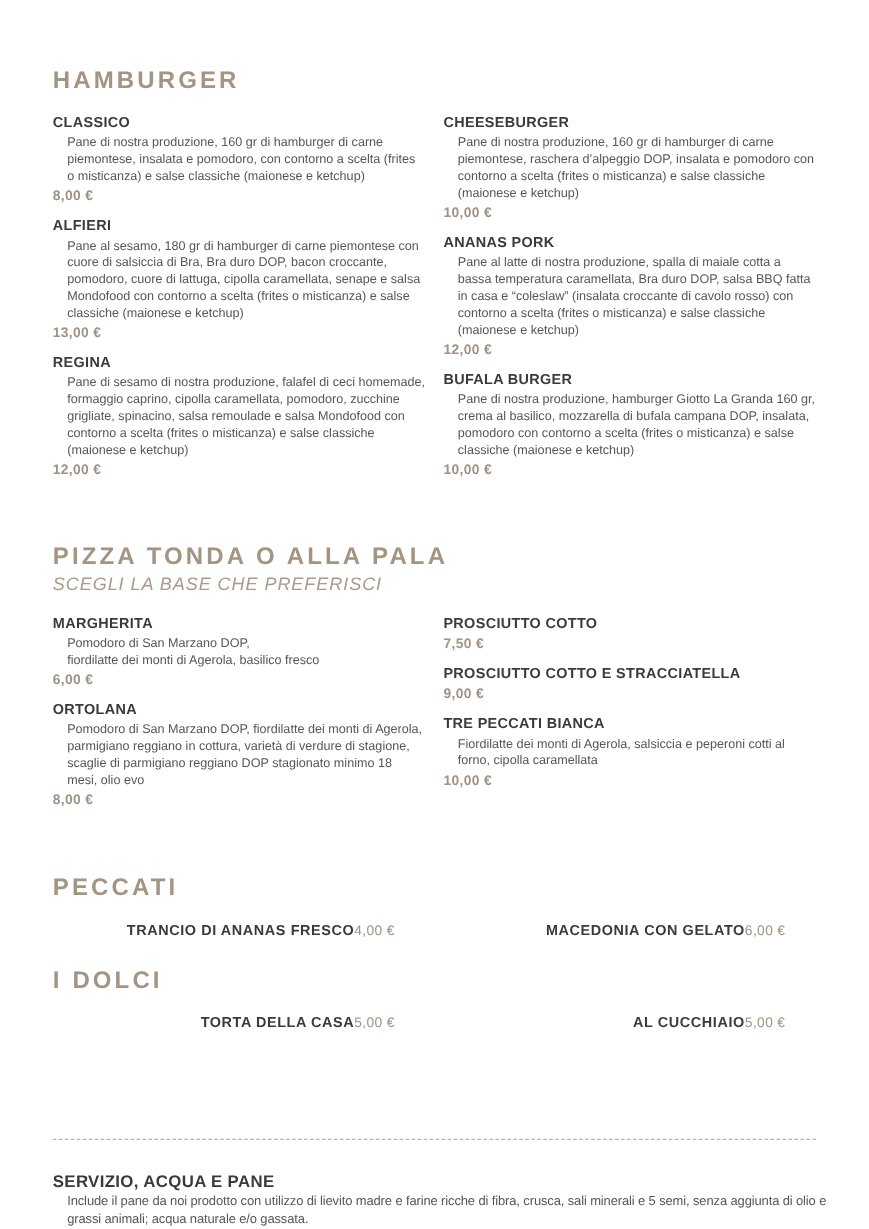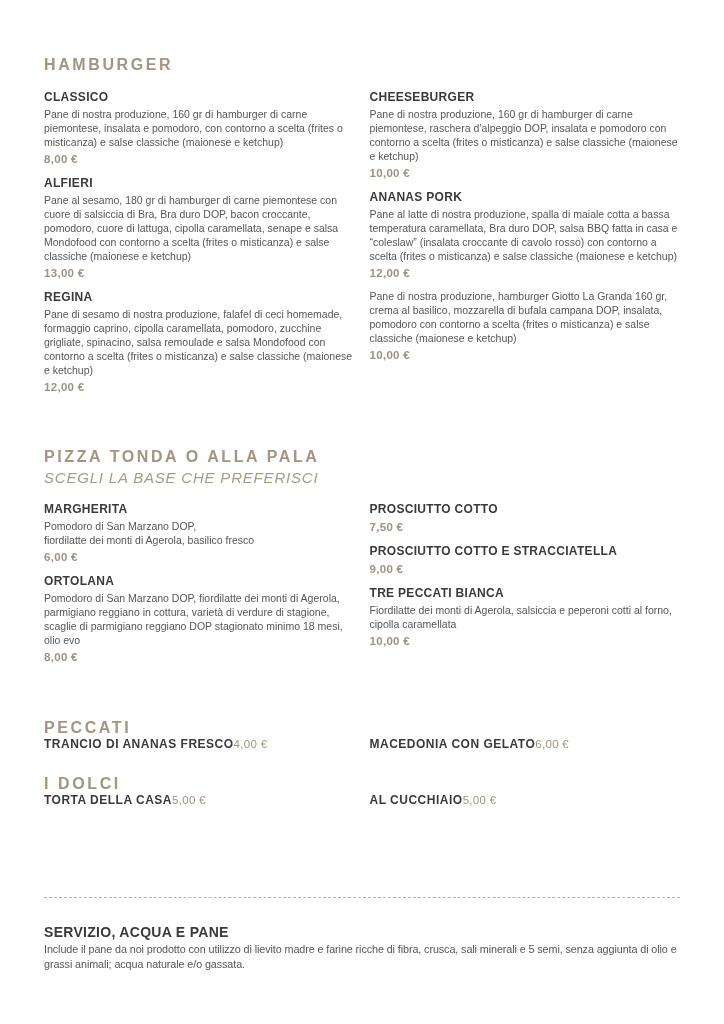--- a/index.html
+++ b/index.html
@@ -7,21 +7,21 @@
     width: 724px; height: 1024px;
     background: #ffffff;
     font-family: "Liberation Sans", sans-serif;
     color: #3a3a3c;
     overflow: hidden;
   }
   .page { padding: 56px 44px 0 44px; box-sizing: border-box; }
 
   .section-title {
     margin: 0;
-    font-size: 16px;
+    font-size: 20px;
     font-weight: 700;
     letter-spacing: 2.6px;
     color: #a49482;
   }
   .section-subtitle {
     margin: 3px 0 0 0;
     font-size: 15px;
     font-style: italic;
     font-weight: 400;
     letter-spacing: 0.8px;
@@ -34,45 +34,45 @@
   .item { margin-bottom: 9px; }
   .item-name {
     margin: 0;
     font-size: 12px;
     font-weight: 700;
     letter-spacing: 0.3px;
     color: #3a3a3c;
     line-height: 16px;
   }
   .item-desc {
-    margin: 2px 0 0 0;
+    margin: 2px 0 0 12px;
     font-size: 10.5px;
     line-height: 14px;
     color: #55565a;
     white-space: pre-line;
   }
   .item-price {
     margin: 3px 0 0 0;
     font-size: 11.5px;
     font-weight: 700;
     letter-spacing: 0.3px;
     color: #a09285;
     line-height: 14px;
   }
 
   .sec-pizza  { margin-top: 45px; }
   .sec-frutta { margin-top: 46px; }
   .sec-dolci  { margin-top: 24px; }
 
   .row-item {
     display: flex;
-    justify-content: flex-start;
+    justify-content: flex-end;
     align-items: baseline;
     width: 285px;
-    margin-top: 0;
+    margin-top: 16px;
   }
   .row-item .row-name {
     font-size: 12px;
     font-weight: 700;
     letter-spacing: 0.5px;
     color: #3a3a3c;
   }
   .row-item .row-price {
     font-size: 11.5px;
     font-weight: 400;
@@ -125,20 +125,21 @@
           <h3 class="item-name">CHEESEBURGER</h3>
           <p class="item-desc">Pane di nostra produzione, 160 gr di hamburger di carne piemontese, raschera d’alpeggio DOP, insalata e pomodoro con contorno a scelta (frites o misticanza) e salse classiche (maionese e ketchup)</p>
           <p class="item-price">10,00 €</p>
         </article>
         <article class="item">
           <h3 class="item-name">ANANAS PORK</h3>
           <p class="item-desc">Pane al latte di nostra produzione, spalla di maiale cotta a bassa temperatura caramellata, Bra duro DOP, salsa BBQ fatta in casa e “coleslaw” (insalata croccante di cavolo rosso) con contorno a scelta (frites o misticanza) e salse classiche (maionese e ketchup)</p>
           <p class="item-price">12,00 €</p>
         </article>
         <article class="item">
+          <h3 class="item-name">BUFALA BURGER</h3>
           <p class="item-desc">Pane di nostra produzione, hamburger Giotto La Granda 160 gr, crema al basilico, mozzarella di bufala campana DOP, insalata, pomodoro con contorno a scelta (frites o misticanza) e salse classiche (maionese e ketchup)</p>
           <p class="item-price">10,00 €</p>
         </article>
       </div>
     </div>
   </section>
 
   <section class="sec-pizza">
     <h2 class="section-title">PIZZA TONDA O ALLA PALA</h2>
     <p class="section-subtitle">SCEGLI LA BASE CHE PREFERISCI</p>

